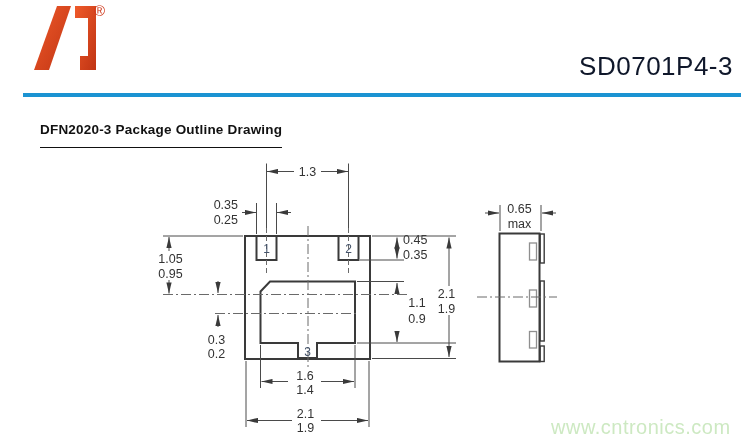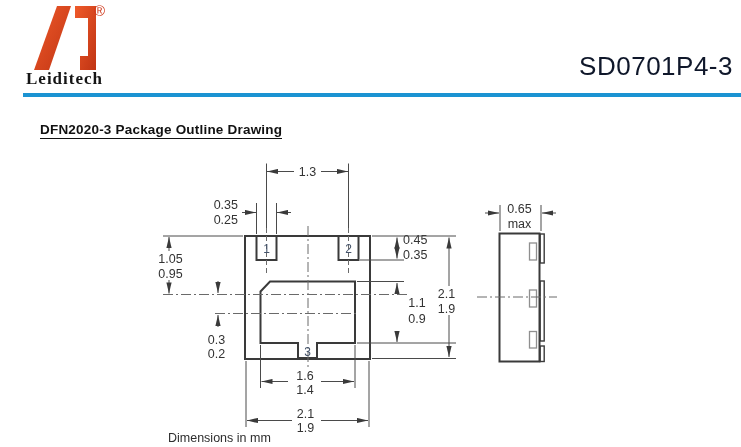--- a/index.html
+++ b/index.html
@@ -5,21 +5,21 @@
   html,body{margin:0;padding:0;background:#fff;}
   .page{position:relative;width:741px;height:447px;background:#fff;overflow:hidden;
         font-family:"Liberation Sans",sans-serif;}
   .brand-text{position:absolute;left:26px;top:69px;font-family:"Liberation Serif",serif;
         font-weight:bold;font-size:17px;letter-spacing:1px;color:#151515;}
   .reg-mark{position:absolute;left:94px;top:2px;font-size:15px;color:#cf3a1d;}
   .part-number{position:absolute;right:8px;top:51px;font-size:26px;color:#0f172a;
         letter-spacing:0.5px;}
   .blue-rule{position:absolute;left:23px;top:93px;width:718px;height:3.5px;background:#1b93d2;}
   .doc-title{position:absolute;left:40px;top:122px;font-size:13.5px;font-weight:bold;color:#111;
-        letter-spacing:0.2px;border-bottom:1.8px solid #111;padding-bottom:1px;display:inline-block;}
+        letter-spacing:0.2px;border-bottom:1.8px solid #111;padding-bottom:10px;display:inline-block;}
   .dim-note{position:absolute;left:168px;top:431px;font-size:12.5px;color:#2e2e2e;}
   .watermark{position:absolute;left:551px;top:416px;font-size:20px;color:#cde9c2;letter-spacing:0.5px;}
   svg.drawing{position:absolute;left:0;top:0;}
   svg text{font-family:"Liberation Sans",sans-serif;font-size:12.5px;fill:#333;}
   svg text.padnum{font-size:12px;fill:#44536a;}
   .outline{stroke:#3a3a3a;stroke-width:2;fill:#fff;}
   .thinline{stroke:#4a4a4a;stroke-width:1;fill:none;}
   .cl{stroke:#6a6a6a;stroke-width:1;fill:none;stroke-dasharray:10 3 2 3;}
   .cldash{stroke:#6a6a6a;stroke-width:1;fill:none;stroke-dasharray:5 3;}
   .sidebar{stroke:#3a3a3a;stroke-width:1.4;fill:#fff;}
@@ -34,21 +34,20 @@
     <defs>
       <linearGradient id="lg" x1="0" y1="0" x2="1" y2="1">
         <stop offset="0" stop-color="#ef5a2a"></stop>
         <stop offset="1" stop-color="#c03413"></stop>
       </linearGradient>
     </defs>
     <path d="M4,67 L27,3 L41,3 L19,67 Z" fill="url(#lg)"></path>
     <path d="M45,3 L66,3 L66,67 L50,67 L50,53 L58,53 L58,15 L45,15 Z" fill="url(#lg)"></path>
   </svg>
   <span class="reg-mark">®</span>
-  <div class="brand-text">Leiditech</div>
   <div class="part-number">SD0701P4-3</div>
   <div class="blue-rule"></div>
 
   <div class="doc-title">DFN2020-3 Package Outline Drawing</div>
 
   <svg class="drawing" width="741" height="447" viewBox="0 0 741 447">
     <defs>
       <marker id="arr" viewBox="0 0 12 6" refX="11.5" refY="3" markerWidth="12" markerHeight="6" orient="auto" markerUnits="userSpaceOnUse">
         <path d="M0.5,0.4 L11.5,3 L0.5,5.6 Z" fill="#3a3a3a"></path>
       </marker>
@@ -166,15 +165,15 @@
         <line class="thinline" x1="500" y1="205" x2="500" y2="231"></line>
         <line class="thinline" x1="541" y1="205" x2="541" y2="231"></line>
         <line class="thinline" x1="485" y1="213" x2="499" y2="213" marker-end="url(#arr)"></line>
         <line class="thinline" x1="556" y1="213" x2="542" y2="213" marker-end="url(#arr)"></line>
         <text x="519.5" y="212.5" text-anchor="middle">0.65</text>
         <text x="519.5" y="227.5" text-anchor="middle">max</text>
       </g>
     </g>
   </svg>
 
-  <div class="dim-note">Dimensions in mm</div>
+  <div class="watermark">www.cntronics.com</div>
 
 </div>
 
 </body></html>

